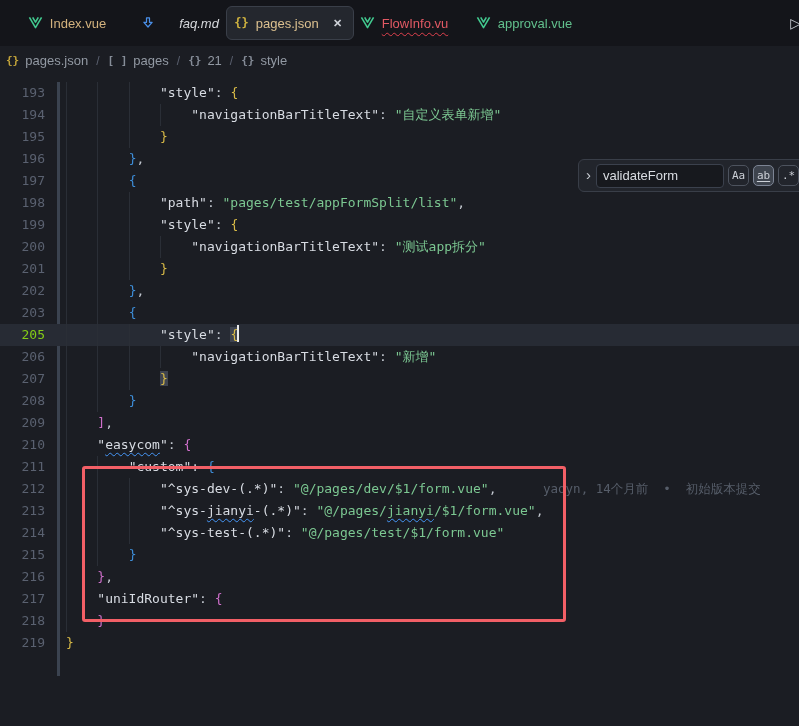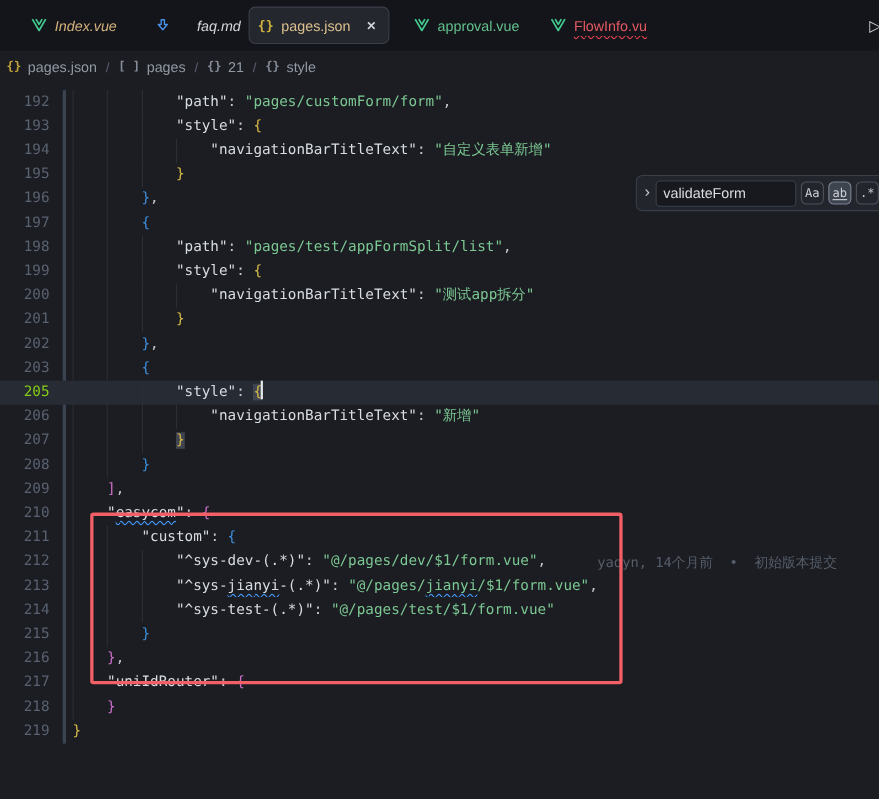--- a/index.html
+++ b/index.html
@@ -106,56 +106,56 @@
     color:#ccd0d7;font-size:11px;font-family:"DejaVu Sans Mono",monospace;cursor:pointer;
     border:1px solid #4d535e;box-sizing:border-box;background:transparent;
   }
   .fw-btn.on{background:#3e444e;border-color:#7c8494;}
   .fw-btn .u{text-decoration:underline;text-underline-offset:2px;}
 </style>
 </head>
 <body>
 
 <div class="tabbar" id="tabbar">
-  <div class="tab" style="width: 134px; font-style: italic;">
+  <div class="tab" style="width: 134px;">
       <span class="ticon">
         <svg width="15" height="14" viewBox="0 0 16 15">
           <path fill="none" stroke="#42c98f" stroke-width="1.7" stroke-linejoin="round" d="M1.5 1.5 L8 12.5 L14.5 1.5 M5 1.5 L8 6.6 L11 1.5"></path>
         </svg>
       </span>
       <span class="tlabel c-mod">Index.vue</span>
     </div>
     <div class="tab" style="width: 92px; gap: 24px;">
       <span class="ticon">
         <svg width="14" height="14" viewBox="0 0 16 16">
           <path fill="none" stroke="#4a8fe8" stroke-width="1.4" stroke-linejoin="round" d="M6.3 2.2 h3.4 v5 h3 L8 12.6 3.3 7.2 h3 z"></path>
         </svg>
       </span>
       <span class="tlabel c-preview">faq.md</span>
     </div>
     <div class="tab active" style="width: 128px;">
       <span class="ticon json-glyph">{}</span>
       <span class="tlabel c-active">pages.json</span>
       <span class="tclose">✕</span>
     </div>
-    <div class="tab" style="width: 140px;">
+    <div class="tab" style="width: 100px;">
       <span class="ticon">
         <svg width="15" height="14" viewBox="0 0 16 15">
           <path fill="none" stroke="#42c98f" stroke-width="1.7" stroke-linejoin="round" d="M1.5 1.5 L8 12.5 L14.5 1.5 M5 1.5 L8 6.6 L11 1.5"></path>
         </svg>
       </span>
-      <span class="tlabel c-added">approval.vue</span>
-    </div>
-    <div class="tab" style="width: 100px;">
+      <span class="tlabel c-err">FlowInfo.vu</span>
+    </div>
+    <div class="tab" style="width: 140px;">
       <span class="ticon">
         <svg width="15" height="14" viewBox="0 0 16 15">
           <path fill="none" stroke="#42c98f" stroke-width="1.7" stroke-linejoin="round" d="M1.5 1.5 L8 12.5 L14.5 1.5 M5 1.5 L8 6.6 L11 1.5"></path>
         </svg>
       </span>
-      <span class="tlabel c-err">FlowInfo.vu</span>
+      <span class="tlabel c-added">approval.vue</span>
     </div>
     <div class="tab-overflow">▷</div>
 </div>
 
 <div class="breadcrumb" id="breadcrumb">
     <span class="crumb">
       <span class="cicon yellow">{}</span>
       <span>pages.json</span>
     </span>
     <span class="crumb-sep">/</span>
@@ -171,21 +171,20 @@
     <span class="crumb-sep">/</span>
     <span class="crumb">
       <span class="cicon">{}</span>
       <span>style</span>
     </span>
   </div>
 
 <div class="editor">
   <div class="gitbar"></div>
   <div id="code-lines">
-      <div class="row"><div class="num">192</div><div class="guide" style="left: calc(0ch + 66px);"></div><div class="guide" style="left: calc(4ch + 66px);"></div><div class="guide" style="left: calc(8ch + 66px);"></div><span class="code">            <span class="k">"path"</span><span class="p">: </span><span class="s">"pages/customForm/form"</span><span class="p">,</span></span></div>
       <div class="row"><div class="num">193</div><div class="guide" style="left: calc(0ch + 66px);"></div><div class="guide" style="left: calc(4ch + 66px);"></div><div class="guide" style="left: calc(8ch + 66px);"></div><span class="code">            <span class="k">"style"</span><span class="p">: </span><span class="b1">{</span></span></div>
       <div class="row"><div class="num">194</div><div class="guide" style="left: calc(0ch + 66px);"></div><div class="guide" style="left: calc(4ch + 66px);"></div><div class="guide" style="left: calc(8ch + 66px);"></div><div class="guide" style="left: calc(12ch + 66px);"></div><span class="code">                <span class="k">"navigationBarTitleText"</span><span class="p">: </span><span class="s">"自定义表单新增"</span></span></div>
       <div class="row"><div class="num">195</div><div class="guide" style="left: calc(0ch + 66px);"></div><div class="guide" style="left: calc(4ch + 66px);"></div><div class="guide" style="left: calc(8ch + 66px);"></div><span class="code">            <span class="b1">}</span></span></div>
       <div class="row"><div class="num">196</div><div class="guide" style="left: calc(0ch + 66px);"></div><div class="guide" style="left: calc(4ch + 66px);"></div><span class="code">        <span class="b3">}</span><span class="p">,</span></span></div>
       <div class="row"><div class="num">197</div><div class="guide" style="left: calc(0ch + 66px);"></div><div class="guide" style="left: calc(4ch + 66px);"></div><span class="code">        <span class="b3">{</span></span></div>
       <div class="row"><div class="num">198</div><div class="guide" style="left: calc(0ch + 66px);"></div><div class="guide" style="left: calc(4ch + 66px);"></div><div class="guide" style="left: calc(8ch + 66px);"></div><span class="code">            <span class="k">"path"</span><span class="p">: </span><span class="s">"pages/test/appFormSplit/list"</span><span class="p">,</span></span></div>
       <div class="row"><div class="num">199</div><div class="guide" style="left: calc(0ch + 66px);"></div><div class="guide" style="left: calc(4ch + 66px);"></div><div class="guide" style="left: calc(8ch + 66px);"></div><span class="code">            <span class="k">"style"</span><span class="p">: </span><span class="b1">{</span></span></div>
       <div class="row"><div class="num">200</div><div class="guide" style="left: calc(0ch + 66px);"></div><div class="guide" style="left: calc(4ch + 66px);"></div><div class="guide" style="left: calc(8ch + 66px);"></div><div class="guide" style="left: calc(12ch + 66px);"></div><span class="code">                <span class="k">"navigationBarTitleText"</span><span class="p">: </span><span class="s">"测试app拆分"</span></span></div>
       <div class="row"><div class="num">201</div><div class="guide" style="left: calc(0ch + 66px);"></div><div class="guide" style="left: calc(4ch + 66px);"></div><div class="guide" style="left: calc(8ch + 66px);"></div><span class="code">            <span class="b1">}</span></span></div>
       <div class="row"><div class="num">202</div><div class="guide" style="left: calc(0ch + 66px);"></div><div class="guide" style="left: calc(4ch + 66px);"></div><span class="code">        <span class="b3">}</span><span class="p">,</span></span></div>

